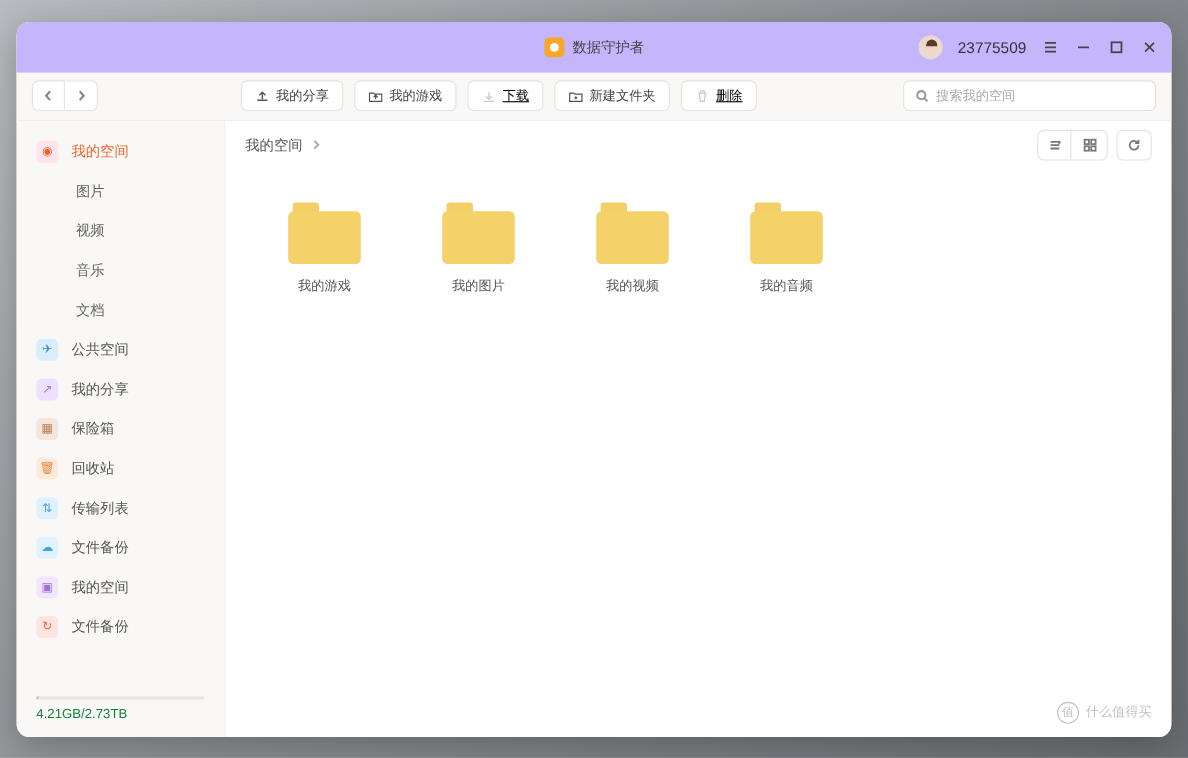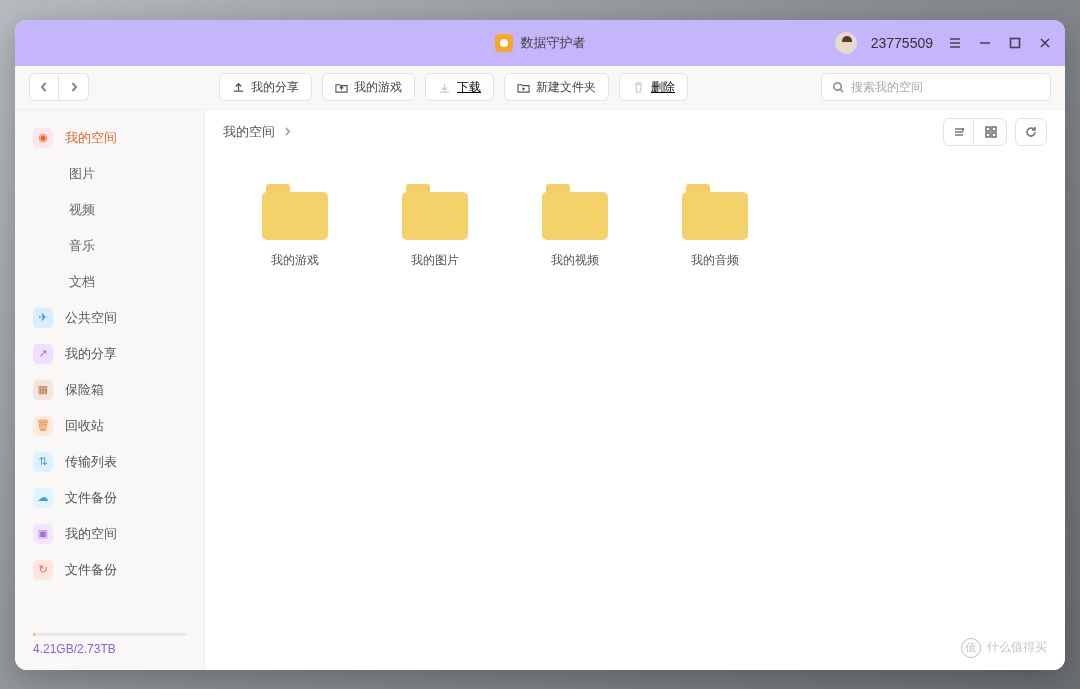--- a/index.html
+++ b/index.html
@@ -77,21 +77,21 @@
 .si-purple { background: #f0e0ff; color: #9b6dd7; }
 .si-brown { background: #f4e6dc; color: #b47b4a; }
 .si-orange { background: #ffe9da; color: #e08a3e; }
 .si-cyan { background: #dff1ff; color: #4aa3e0; }
 .si-sky { background: #e0f3ff; color: #3ba3e0; }
 .si-violet { background: #f2e6ff; color: #a06fd7; }
 .si-red { background: #ffe4e0; color: #e06a52; }
 .storage-bar { padding: 10px 18px 14px; }
 .storage-track { width: 100%; height: 3px; background: #e8e6e3; border-radius: 2px; margin-bottom: 6px; overflow: hidden; }
 .storage-fill { height: 100%; background: #f2b84b; width: 1%; }
-.storage-text { font-size: 12px; color: #8b5cf6; }
+.storage-text { font-size: 12px; color: #15803d; }
 
 .main { flex: 1; display: flex; flex-direction: column; background: #fff; }
 .crumb-row {
   height: 44px; display: flex; align-items: center; justify-content: space-between;
   padding: 0 18px;
 }
 .crumb { display: flex; align-items: center; gap: 8px; font-size: 13px; color: #555; }
 .crumb svg { width: 9px; height: 9px; stroke: #aaa; stroke-width: 2; fill: none; }
 .view-controls { display: flex; gap: 8px; }
 .view-btn {

